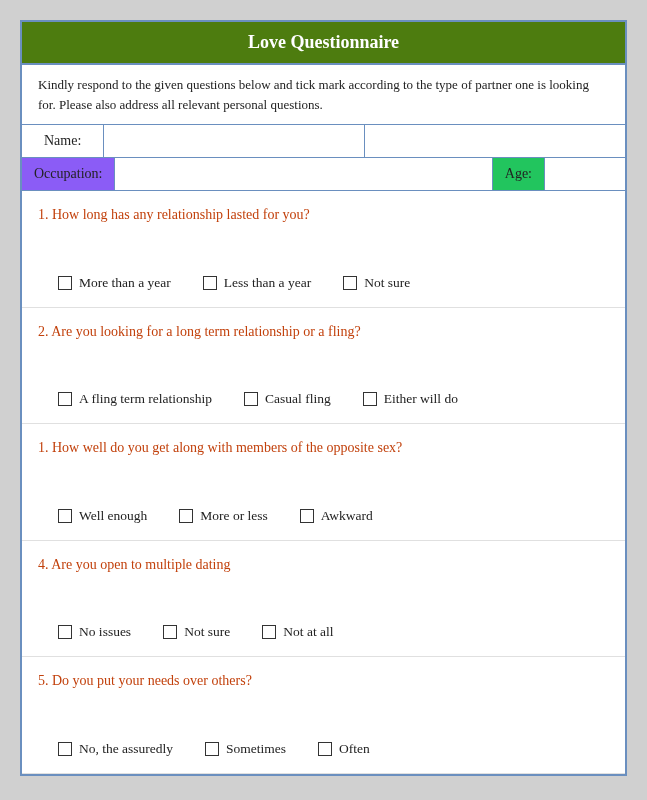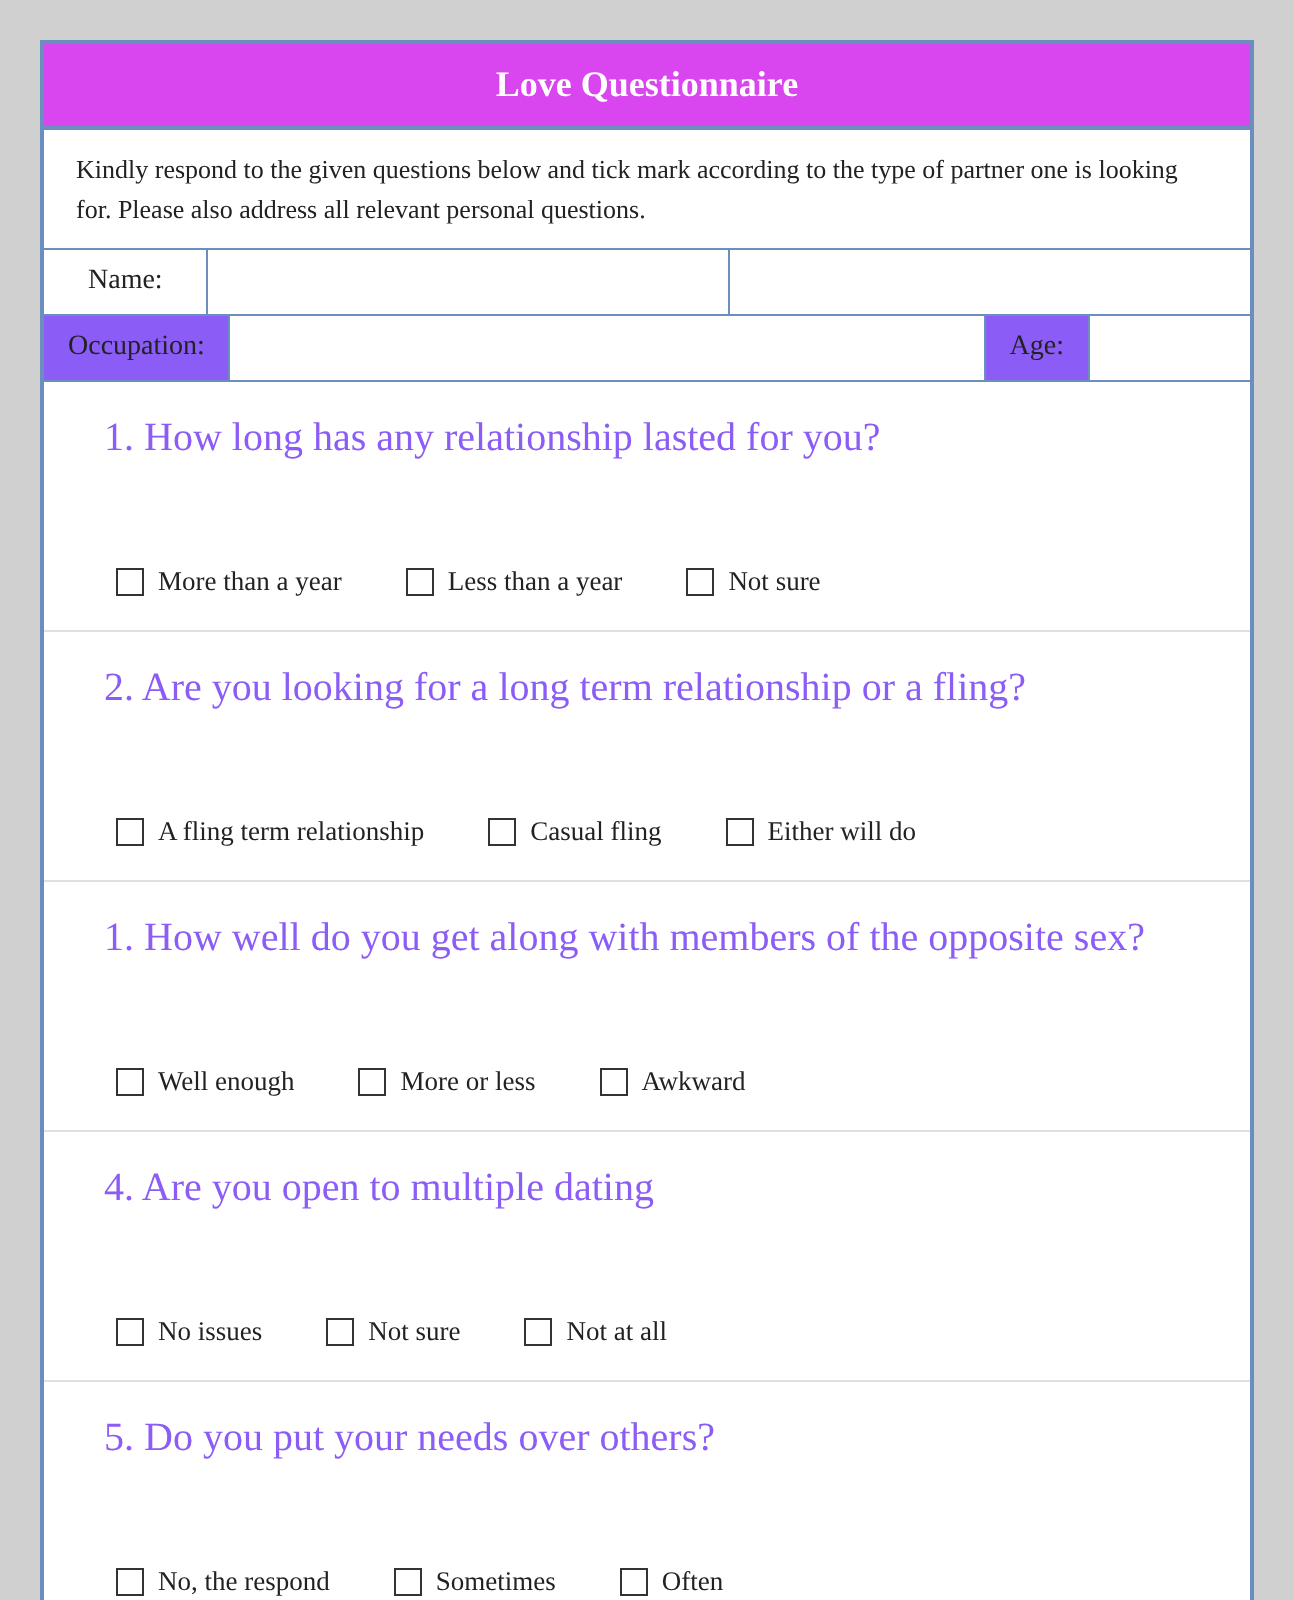--- a/index.html
+++ b/index.html
@@ -17,21 +17,21 @@
       font-family: Georgia, 'Times New Roman', serif;
     }
 
     .form-container {
       width: 607px;
       background: #ffffff;
       border: 2px solid #6a8fbf;
     }
 
     .form-title {
-      background: #d946ef;
+      background: #4d7c0f;
       color: #ffffff;
       text-align: center;
       font-size: 18px;
       font-weight: bold;
       padding: 10px 16px;
       border-bottom: 2px solid #6a8fbf;
     }
 
     .form-instructions {
       padding: 10px 16px;
@@ -55,44 +55,43 @@
       white-space: nowrap;
     }
 
     .occ-value {
       flex: 1;
       padding: 8px 12px;
       border-right: 1px solid #6a8fbf;
     }
 
     .age-label {
-      background: #8b5cf6;
+      background: #22c55e;
       padding: 8px 12px;
       font-size: 14px;
       color: #222;
       border-right: 1px solid #6a8fbf;
       white-space: nowrap;
     }
 
     .age-value {
       width: 80px;
       padding: 8px 12px;
     }
 
     .question-block {
       padding: 14px 16px 6px 16px;
       border-bottom: 1px solid #e0e0e0;
     }
 
     .question-text {
-      font-size: 20px;
-      color: #8b5cf6;
+      font-size: 14px;
+      color: #c2410c;
       margin-bottom: 10px;
       line-height: 1.4;
-      margin-left: 14px;
     }
 
     .options-row {
       display: flex;
       flex-direction: row;
       align-items: center;
       padding: 4px 0 10px 20px;
       gap: 0;
       margin-top: 46px;
     }
@@ -232,21 +231,21 @@
             <span class="checkbox-box"></span>
             <span class="option-label">Not at all</span>
           </div>
         </div>
       </div>
       <div class="question-block">
         <div class="question-text">5. Do you put your needs over others?</div>
         <div class="options-row">
           <div class="option-item">
             <span class="checkbox-box"></span>
-            <span class="option-label">No, the respond</span>
+            <span class="option-label">No, the assuredly</span>
           </div>
           <div class="option-item">
             <span class="checkbox-box"></span>
             <span class="option-label">Sometimes</span>
           </div>
           <div class="option-item">
             <span class="checkbox-box"></span>
             <span class="option-label">Often</span>
           </div>
         </div>

